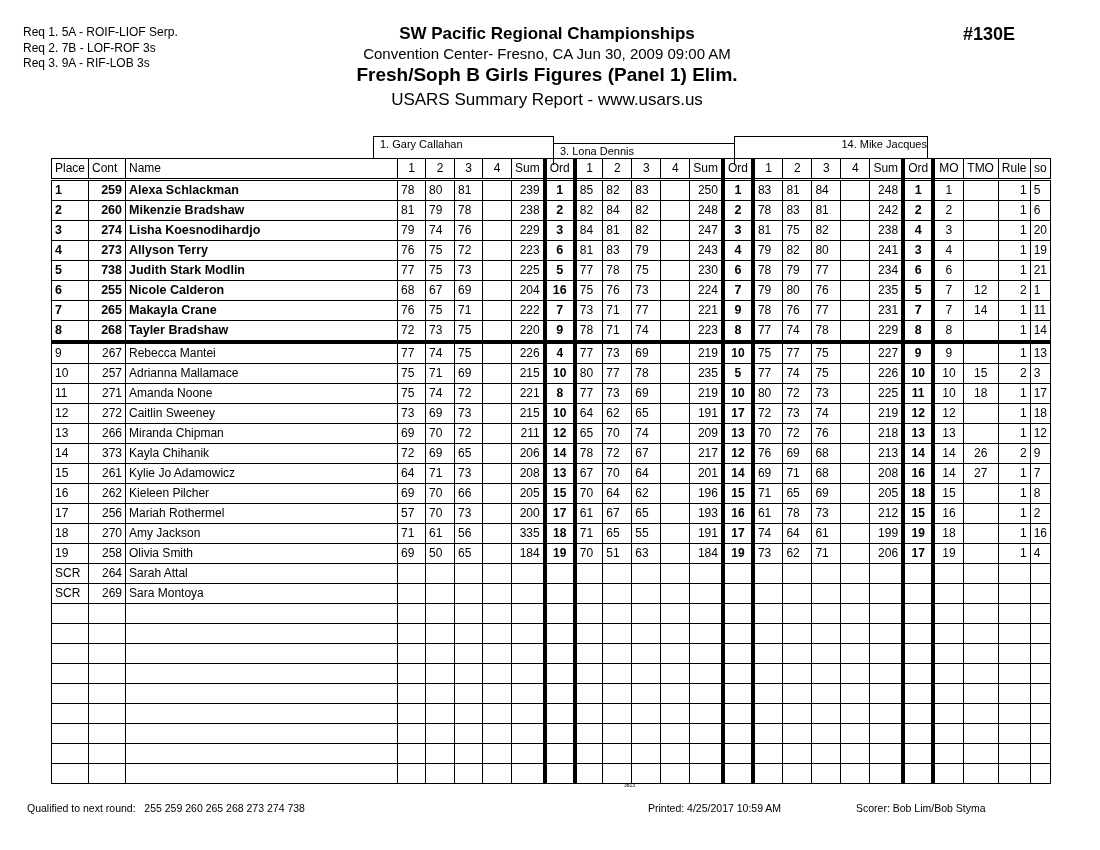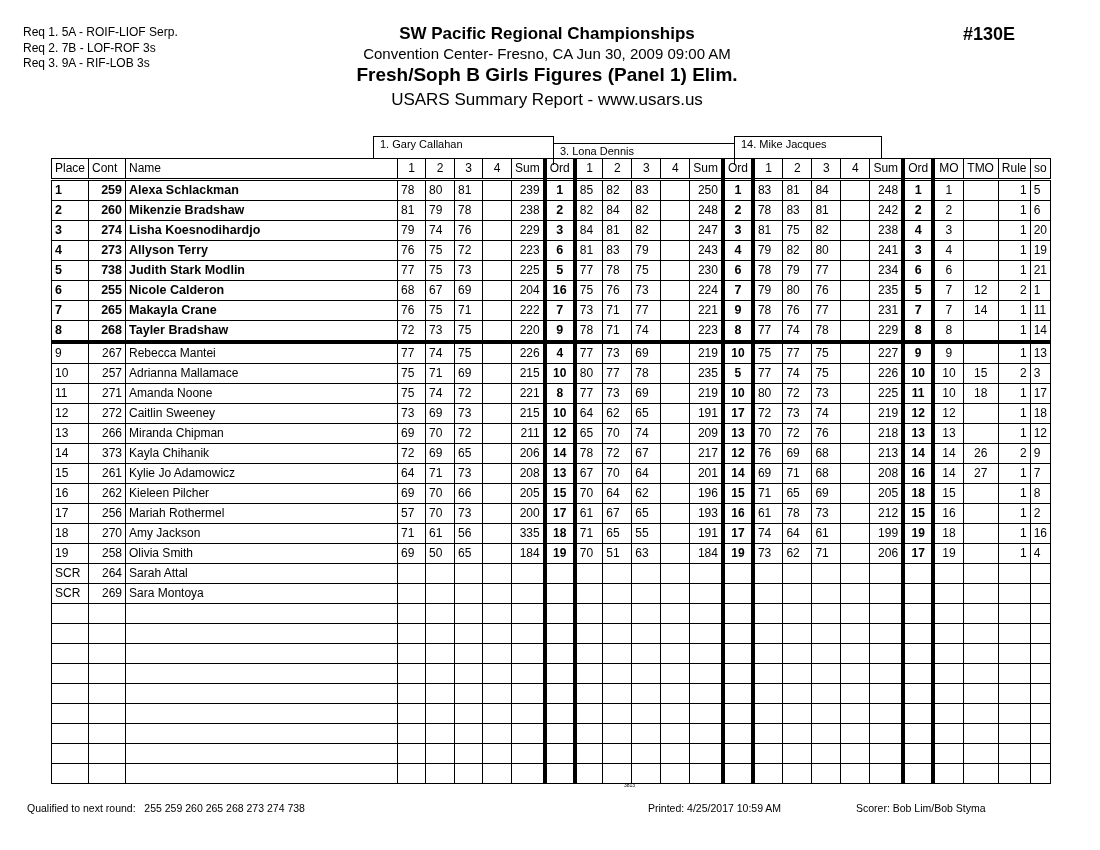--- a/index.html
+++ b/index.html
@@ -43,21 +43,21 @@
 
 <div class="hdr h1">SW Pacific Regional Championships</div>
 <div class="hdr h2">Convention Center- Fresno, CA  Jun 30, 2009  09:00 AM</div>
 <div class="hdr h3">Fresh/Soph B Girls Figures (Panel 1) Elim.</div>
 <div class="hdr h4">USARS Summary Report - www.usars.us</div>
 <div class="evnum">#130E</div>
 
 <div class="judges">
   <div class="jbox" style="left:373px;width:181px;">1.  Gary Callahan</div>
   <div class="jbox" style="left:553px;width:182px;margin-top:7px;">3.  Lona Dennis</div>
-  <div class="jbox" style="left:734px;width:148px;">14.  Mike Jacques</div>
+  <div class="jbox" style="left:734px;width:194px;text-align:right;">14.  Mike Jacques</div>
 </div>
 
 <table class="grid">
   <colgroup>
     <col style="width:37px">
       <col style="width:37px">
       <col style="width:272px">
     <col style="width:28px">
       <col style="width:29px">
       <col style="width:28px">

